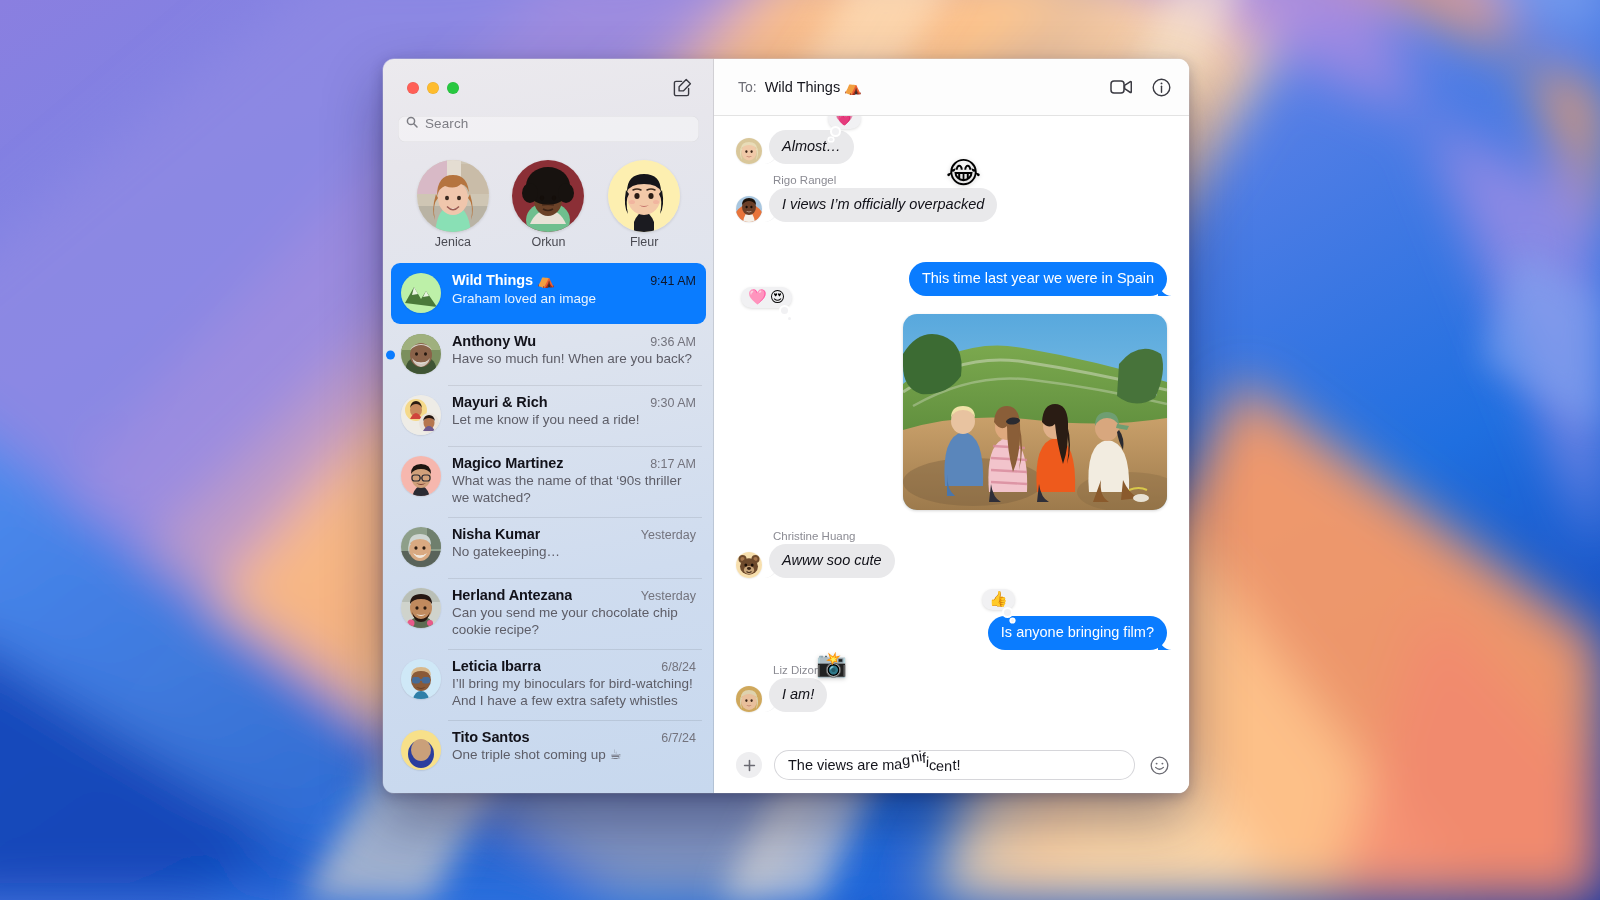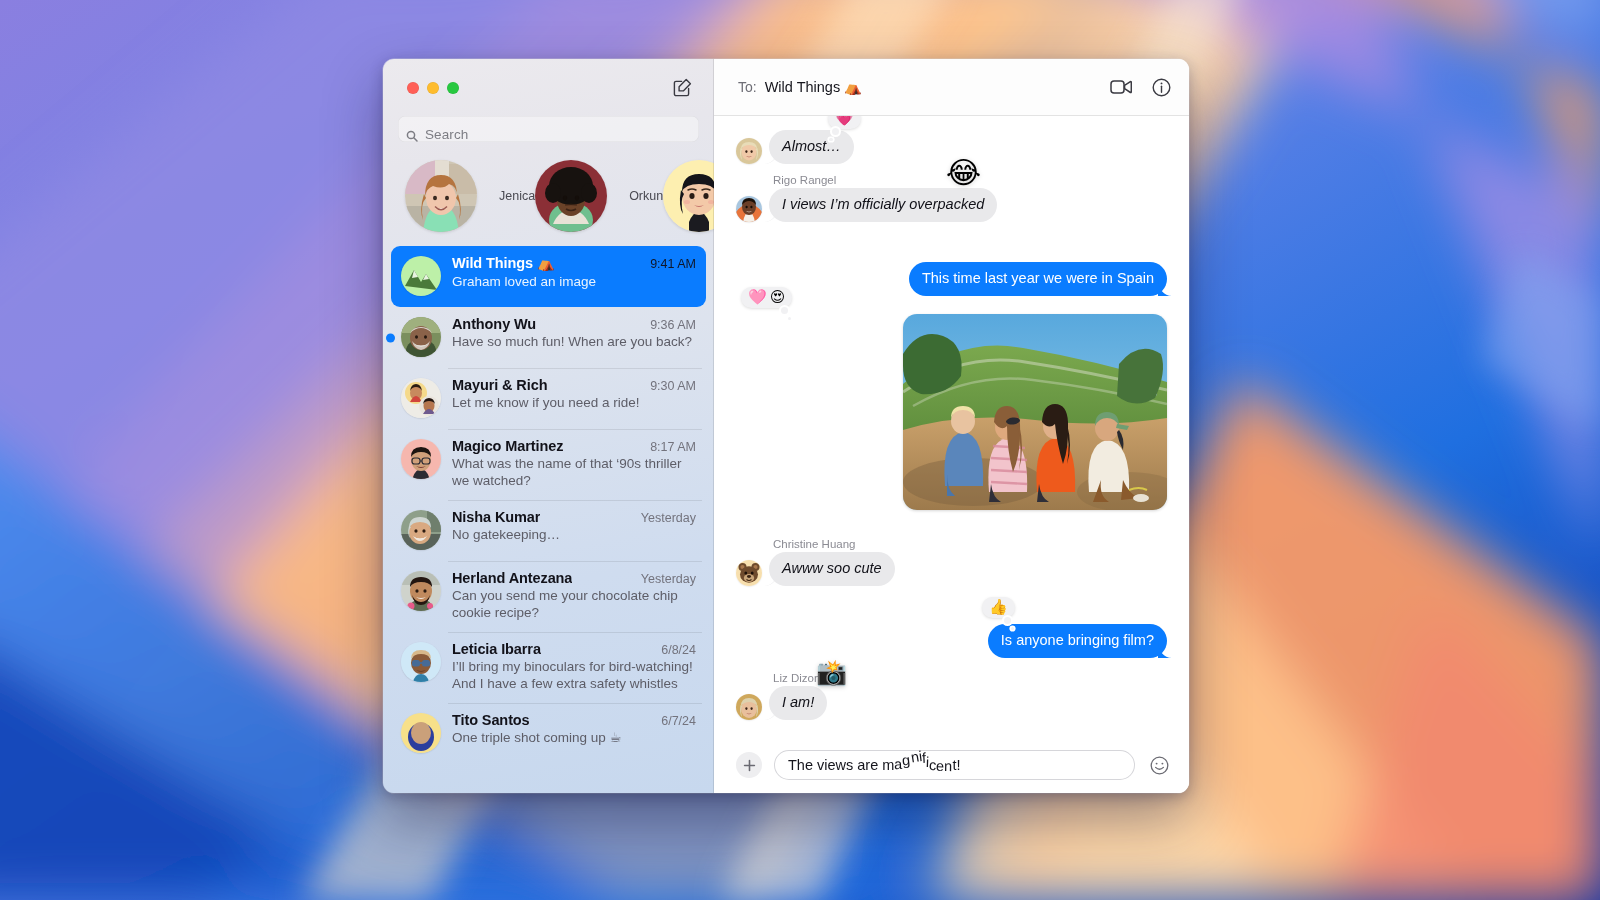--- a/index.html
+++ b/index.html
@@ -51,31 +51,31 @@
     position:absolute; right:20px; top:50%; transform:translateY(-50%);
     width:24px;height:24px; display:flex;align-items:center;justify-content:center;
     cursor:pointer;
   }
 
   .search-wrap{ padding:0 15px 13px 15px; }
   .search-box{
     height:26px; border-radius:7px;
     background:rgba(255,255,255,.40);
     box-shadow:inset 0 0 0 .5px rgba(0,0,0,.07);
-    display:flex; align-items:flex-end; gap:7px; padding:0 8px;
+    display:flex; align-items:flex-start; gap:7px; padding:0 8px;
     cursor:text;
   }
   .search-box .ph{ font-size:13.5px; color:#7d7d84; letter-spacing:.1px;}
 
   
   .pinned{
     display:flex; justify-content:space-around;
     padding:5px 22px 14px 22px;
   }
-  .pin{ display:flex; flex-direction:row; align-items:center; gap:22px; cursor:pointer;}
+  .pin{ display:flex; flex-direction:column; align-items:center; gap:3px; cursor:pointer;}
   .pin .av{ width:72px;height:72px;border-radius:50%; overflow:hidden; position:relative;
             box-shadow:0 1px 3px rgba(0,0,0,.13);}
   .pin .nm{ font-size:12.5px; color:#4a4a52; }
 
   
   .convs{ flex:1; overflow:hidden; padding:0 8px; position:relative;}
   .conv{
     display:flex; gap:11px; padding:9px 10px 11px 10px;
     border-radius:9px; position:relative; cursor:pointer;
   }
@@ -667,21 +667,21 @@
             <ellipse cx="238" cy="184" rx="8" ry="4" fill="#e8e2d4"></ellipse>
             <path d="M226 176 Q236 172 244 176" stroke="#d8c84a" stroke-width="2" fill="none"></path>
           </svg>
         </div>
         <div class="tapback tb-right" style="left:5px; top:-27px;">
           <span class="em">🩷</span>
           <span class="em">😍</span>
         </div>
       </div>
 
-      <div style="position:relative; margin-top:28px;">
+      <div style="position:relative; margin-top:20px;">
         <div class="sender">Christine Huang</div>
         <div class="msg-row">
           <div class="mav">
             <svg viewBox="0 0 26 26" width="26" height="26">
               <rect width="26" height="26" fill="#f7dfae"></rect>
               <circle cx="6.5" cy="7" r="4" fill="#6e4a2c"></circle>
               <circle cx="19.5" cy="7" r="4" fill="#6e4a2c"></circle>
               <circle cx="6.5" cy="7" r="2.1" fill="#a8774c"></circle>
               <circle cx="19.5" cy="7" r="2.1" fill="#a8774c"></circle>
               <ellipse cx="13" cy="14.5" rx="9" ry="8.2" fill="#6e4a2c"></ellipse>

